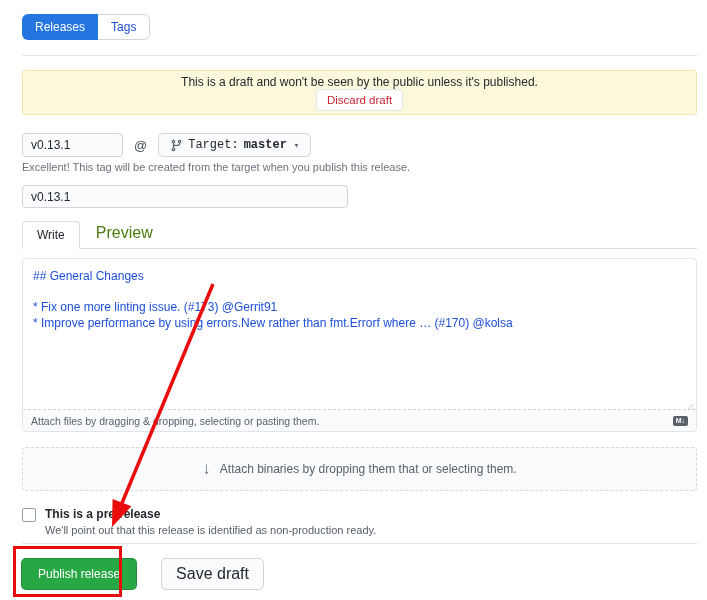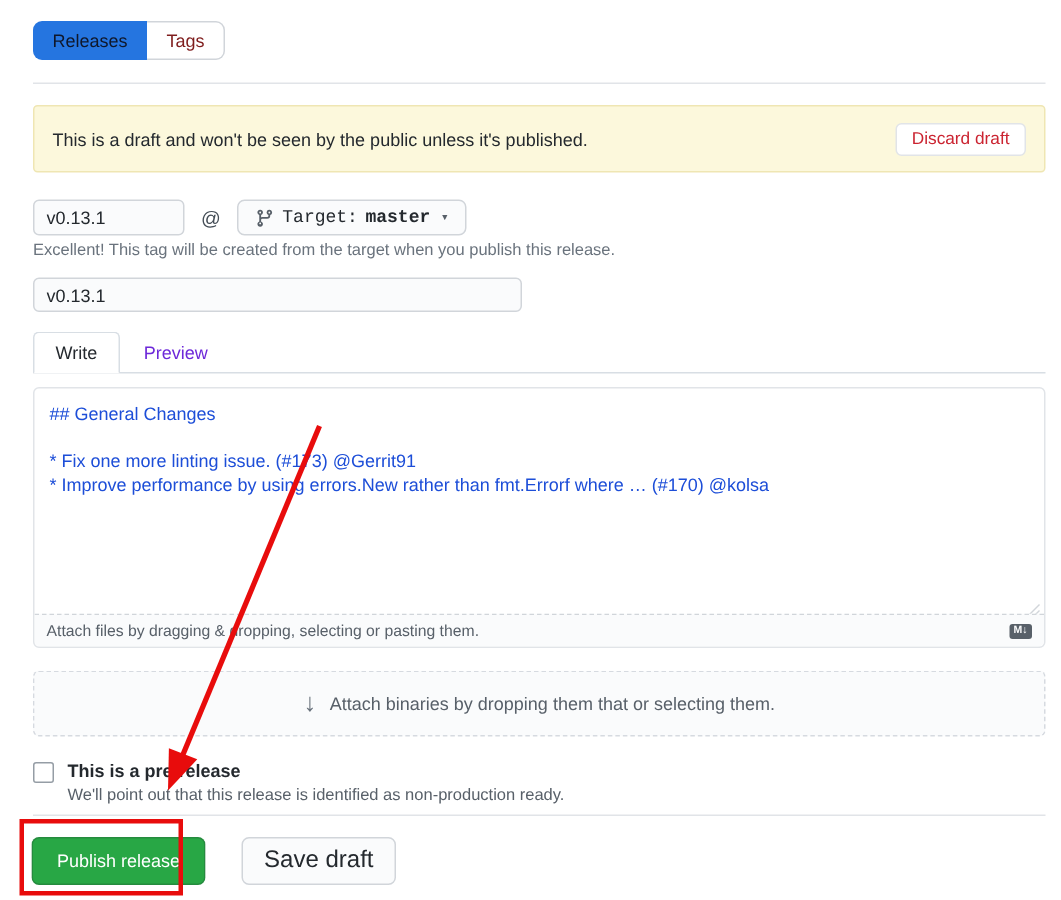--- a/index.html
+++ b/index.html
@@ -1,39 +1,39 @@
 <!DOCTYPE html>
 <html><head>
 <meta charset="utf-8">
 <style>
   html,body{margin:0;padding:0;background:#fff;width:707px;height:600px;overflow:hidden;
     font-family:"Liberation Sans","DejaVu Sans",sans-serif;color:#24292e;}
   .page{position:relative;width:707px;height:600px;}
   .abs{position:absolute;}
   
   .subnav{top:14px;left:22px;display:flex;font-size:12px;line-height:26px;}
-  .seg{height:26px;padding:0 13px;border-radius:6px 0 0 6px;background:#2575e0;color:#0f172a;cursor:pointer;}
-  .seg.right{background:#fff;color:#7f1d1d;border:1px solid #d1d5da;border-left:none;border-radius:0 6px 6px 0;height:24px;line-height:24px;}
+  .seg{height:26px;padding:0 13px;border-radius:6px 0 0 6px;background:#2575e0;color:#ffffff;cursor:pointer;}
+  .seg.right{background:#fff;color:#1d4ed8;border:1px solid #d1d5da;border-left:none;border-radius:0 6px 6px 0;height:24px;line-height:24px;}
   .hr{left:22px;right:10px;border-top:1px solid #e1e4e8;height:0;}
   
-  .banner{top:70px;left:22px;right:10px;height:45px;background:#fcf8dc;border:1px solid #efe6b3;border-radius:3px;display:flex;align-items:center;justify-content:space-between;padding:0 12px;box-sizing:border-box;font-size:12px;}
+  .banner{top:70px;left:22px;right:10px;height:45px;background:#fcf8dc;border:1px solid #efe6b3;border-radius:3px;display:flex;align-items:center;justify-content:center;padding:0 12px;box-sizing:border-box;font-size:12px;flex-direction:column;}
   .discard-btn{background:#fff;color:#cb2431;border:1px solid #e1e4e8;border-radius:4px;font-size:11.5px;padding:4px 10px;cursor:pointer;font-family:inherit;}
   
   .tag-row{top:133px;left:22px;display:flex;align-items:center;}
   .tag-input{width:83px;height:22px;border:1px solid #d1d5da;border-radius:4px;background:#fafbfc;font-size:12px;padding:0 8px;color:#24292e;font-family:inherit;}
   .at{margin:0 11px;font-size:13px;color:#444d56;}
   .target-btn{height:24px;display:flex;align-items:center;gap:5px;background:#fafbfc;border:1px solid #d1d5da;border-radius:5px;padding:0 11px;font-size:12px;color:#24292e;cursor:pointer;font-family:Liberation Mono, monospace;}
   .target-btn .strong{font-weight:bold;}
   .caret{font-size:9px;color:#586069;margin-left:2px;}
   .helper{top:161px;left:22px;font-size:11px;color:#6a737d;}
   .title-input{top:185px;left:22px;width:308px;height:21px;border:1px solid #d1d5da;border-radius:4px;background:#fafbfc;font-size:12px;padding:0 8px;color:#24292e;font-family:inherit;}
   
   .tabbar{top:222px;left:22px;right:10px;height:26px;border-bottom:1px solid #d8dee4;display:flex;align-items:flex-end;}
   .tab-write{background:#fff;border:1px solid #d8dee4;border-bottom:1px solid #fff;border-radius:4px 4px 0 0;padding:6px 14px;font-size:12px;margin-bottom:-1px;cursor:pointer;}
-  .tab-preview{padding:6px 16px;font-size:12px;color:#6d28d9;cursor:pointer;}
+  .tab-preview{padding:6px 16px;font-size:16px;color:#4d7c0f;cursor:pointer;}
   
   .editor{top:258px;left:22px;right:10px;height:174px;border:1px solid #e1e4e8;border-radius:4px;box-sizing:border-box;background:#fff;}
   .editor-body{padding:10px 10px 0 10px;font-size:12px;line-height:15.5px;white-space:pre-wrap;color:#1d4ed8;height:128px;overflow:hidden;}
   .editor-footer{position:absolute;left:0;right:0;bottom:0;height:21px;border-top:1px dashed #d1d5da;background:#fafbfc;border-radius:0 0 4px 4px;display:flex;align-items:center;justify-content:space-between;padding:0 8px;font-size:10.5px;color:#586069;}
   .md-icon{display:inline-block;background:#586069;color:#fafbfc;border-radius:2px;font-size:7px;font-weight:bold;line-height:10px;padding:0 3px;letter-spacing:0;}
   .grip{position:absolute;right:2px;bottom:23px;width:10px;height:10px;}
   
   .binaries{top:447px;left:22px;right:10px;height:44px;background:#fafbfc;border:1px dashed #d6dae0;border-radius:4px;display:flex;align-items:center;justify-content:center;gap:9px;font-size:12px;color:#586069;box-sizing:border-box;}
   .dl-arrow{font-size:17px;color:#6a737d;}
   

